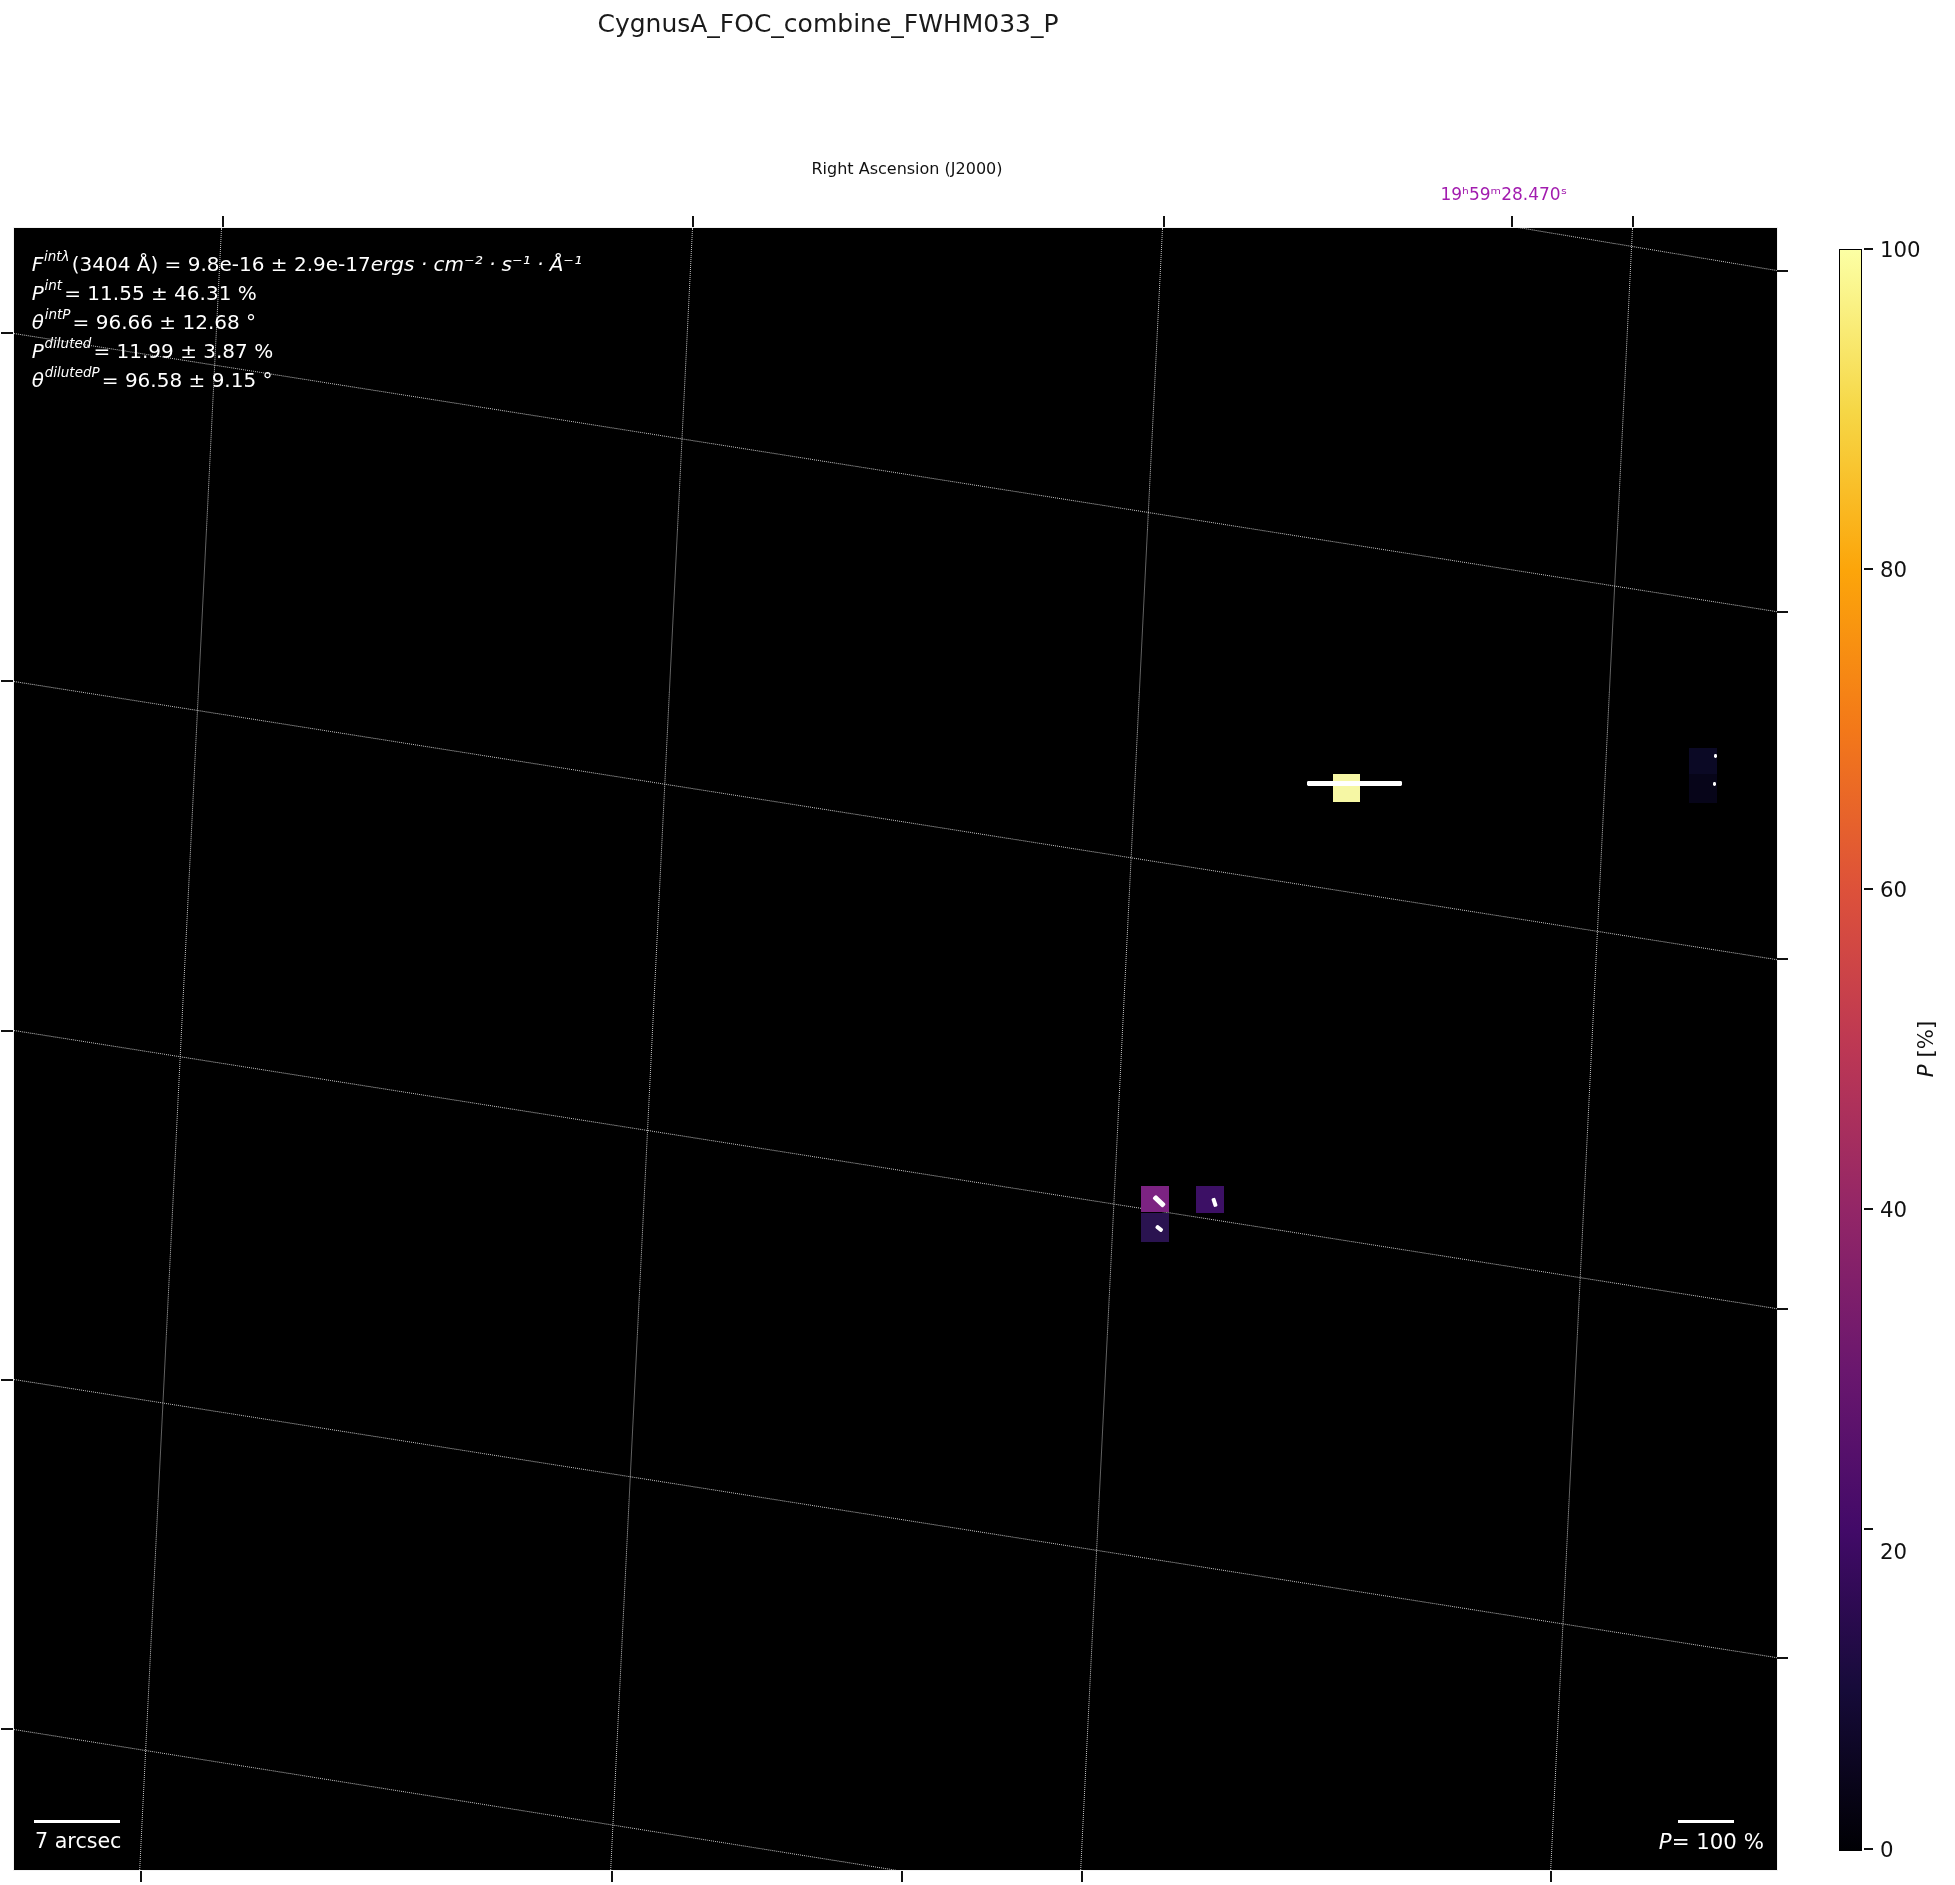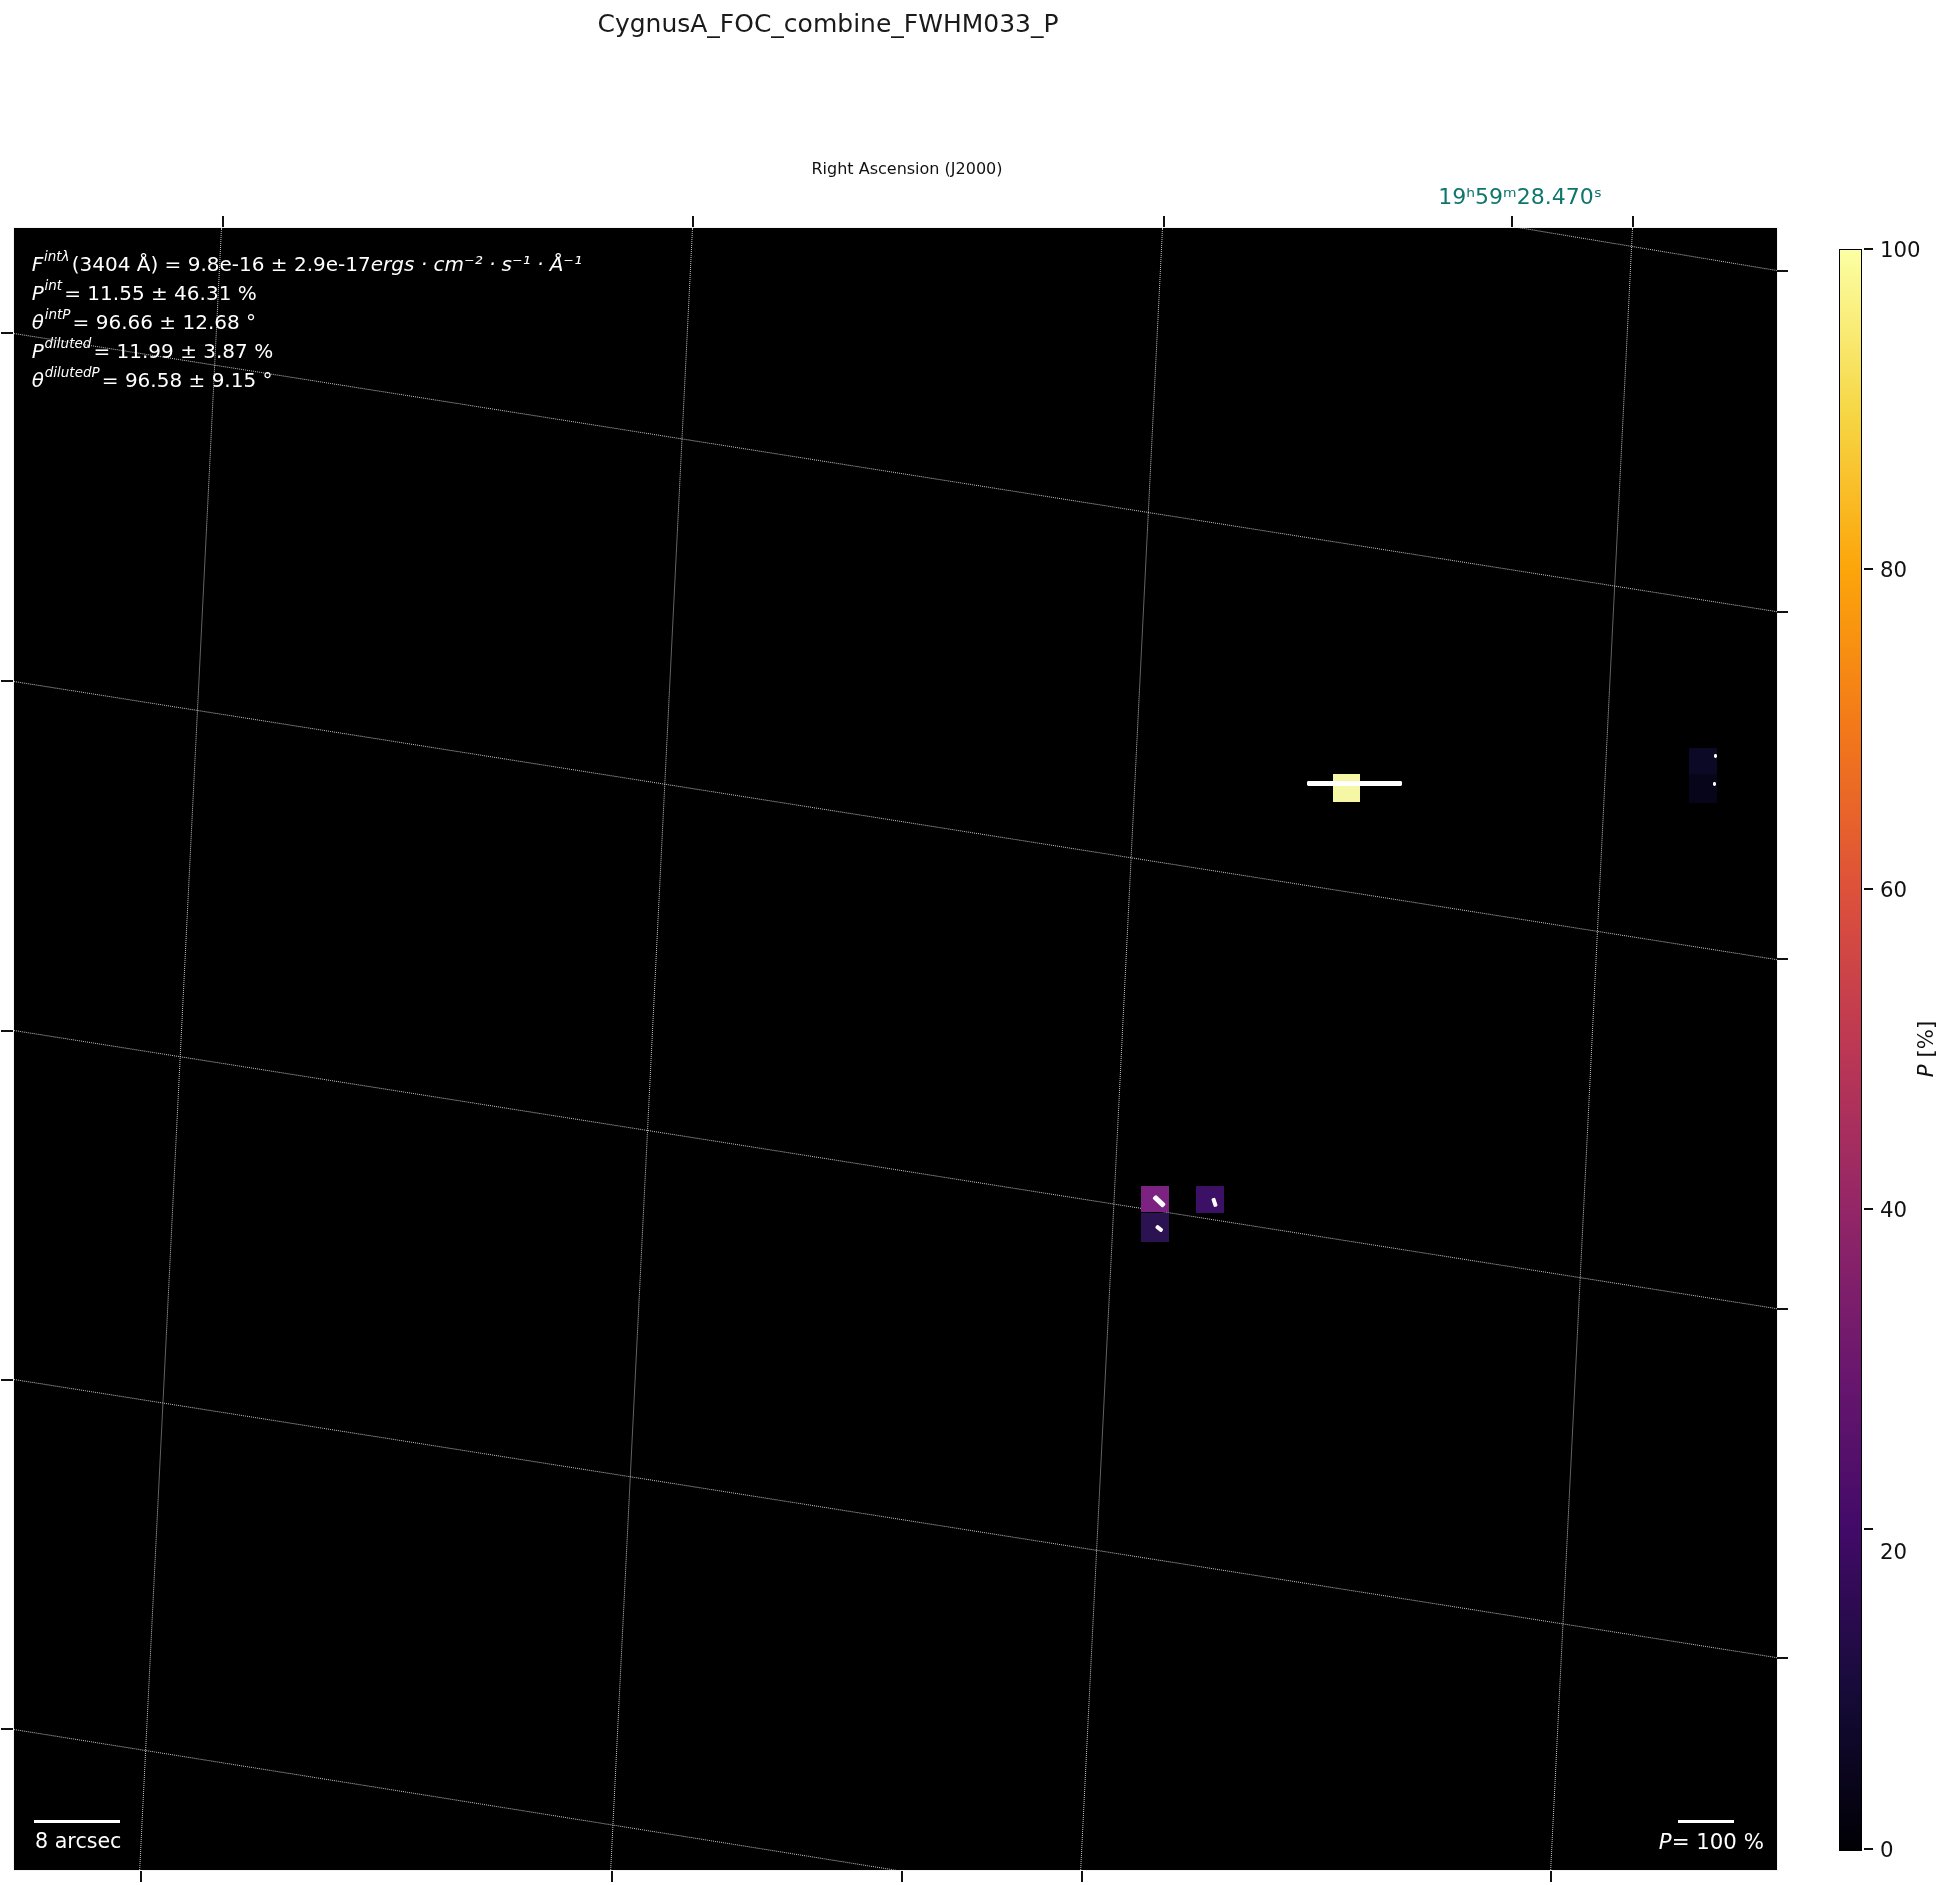--- a/index.html
+++ b/index.html
@@ -2,21 +2,21 @@
 <html style="font-size:11.4px"><head>
 <meta charset="utf-8">
 <style>
   html,body{margin:0;padding:0;background:#fff;}
   #page{position:relative;width:1955px;height:1886px;background:#ffffff;overflow:hidden;
         font-family:"DejaVu Sans", sans-serif;color:#111;}
   .title{position:absolute;top:8.5px;left:828px;transform:translateX(-50%);
          font-size:25px;color:#1a1a1a;white-space:nowrap;}
   .xlabel{position:absolute;top:159px;left:907px;transform:translateX(-50%);
           font-size:16px;color:#111;white-space:nowrap;}
-  .xticklabel{position:absolute;top:184px;right:353px;font-size:22px;color:#0f766e;white-space:nowrap;}
+  .xticklabel{position:absolute;top:184px;right:388px;font-size:17px;color:#a21caf;white-space:nowrap;}
   #plot{position:absolute;left:12.8px;top:227px;width:1765px;height:1644px;background:#000;
         border:1.4px solid #f2f2f2;box-sizing:border-box;overflow:hidden;}
   .gridline{position:absolute;height:0;border-top:1.8px dotted rgba(228,228,228,0.85);
             transform-origin:0 0;}
   .vec{position:absolute;background:#ffffff;border-radius:1.4px;transform-origin:0 50%;}
   .sq{position:absolute;}
   .tick{position:absolute;background:#111;}
   .ann{position:absolute;left:18px;top:23.5px;color:#fff;font-size:20px;}
   .ann-line{height:29px;white-space:nowrap;display:flex;align-items:flex-start;}
   .ann .pre{font-style:italic;}
@@ -111,21 +111,21 @@
         <span class="pre">θ</span>
           <span class="ss">
             <span>diluted</span>
             <span>P</span>
           </span>
           <span> = 96.58 ± 9.15 °</span>
       </div>
     </div>
 
     <div class="scalebar-line"></div>
-    <div class="scalebar-text">8 arcsec</div>
+    <div class="scalebar-text">7 arcsec</div>
 
     <div class="polref-line"></div>
     <div class="polref-text"><span class="sym">P</span><span>= 100 %</span></div>
   </div>
 
   <div id="ticks-layer">
       <div class="tick" style="left: 1.4px; top: 332px; width: 11.4px; height: 1.8px; position: absolute;"></div>
       <div class="tick" style="left: 1.4px; top: 680px; width: 11.4px; height: 1.8px; position: absolute;"></div>
       <div class="tick" style="left: 1.4px; top: 1030px; width: 11.4px; height: 1.8px; position: absolute;"></div>
       <div class="tick" style="left: 1.4px; top: 1379px; width: 11.4px; height: 1.8px; position: absolute;"></div>

